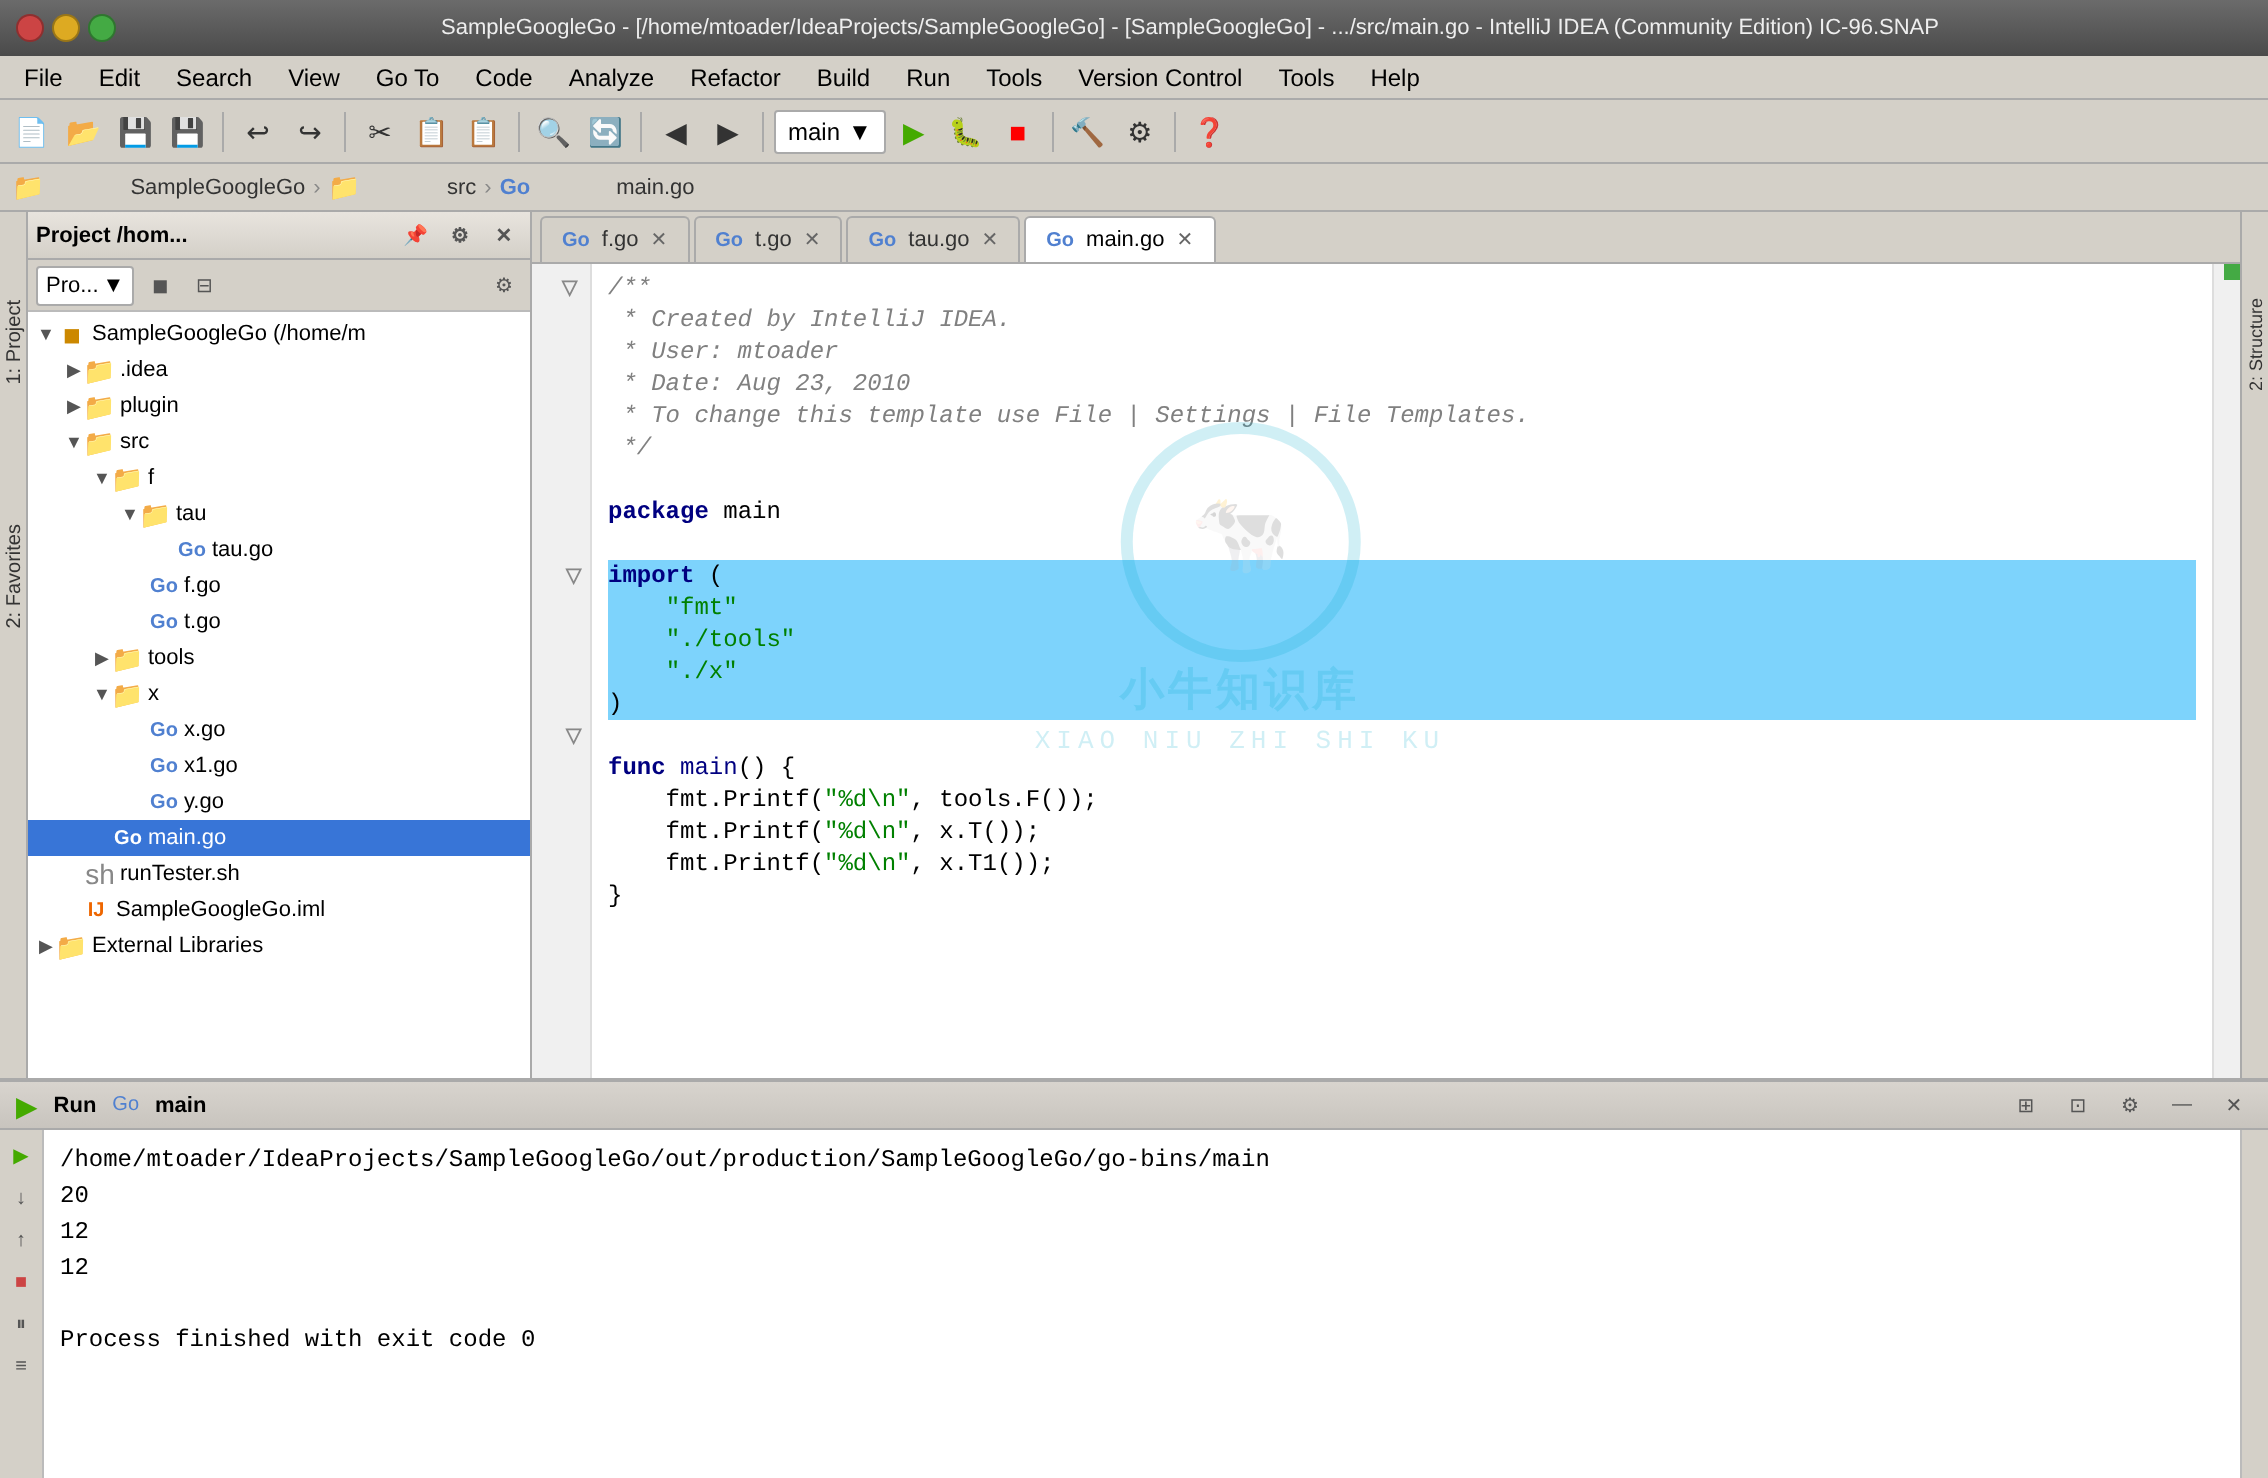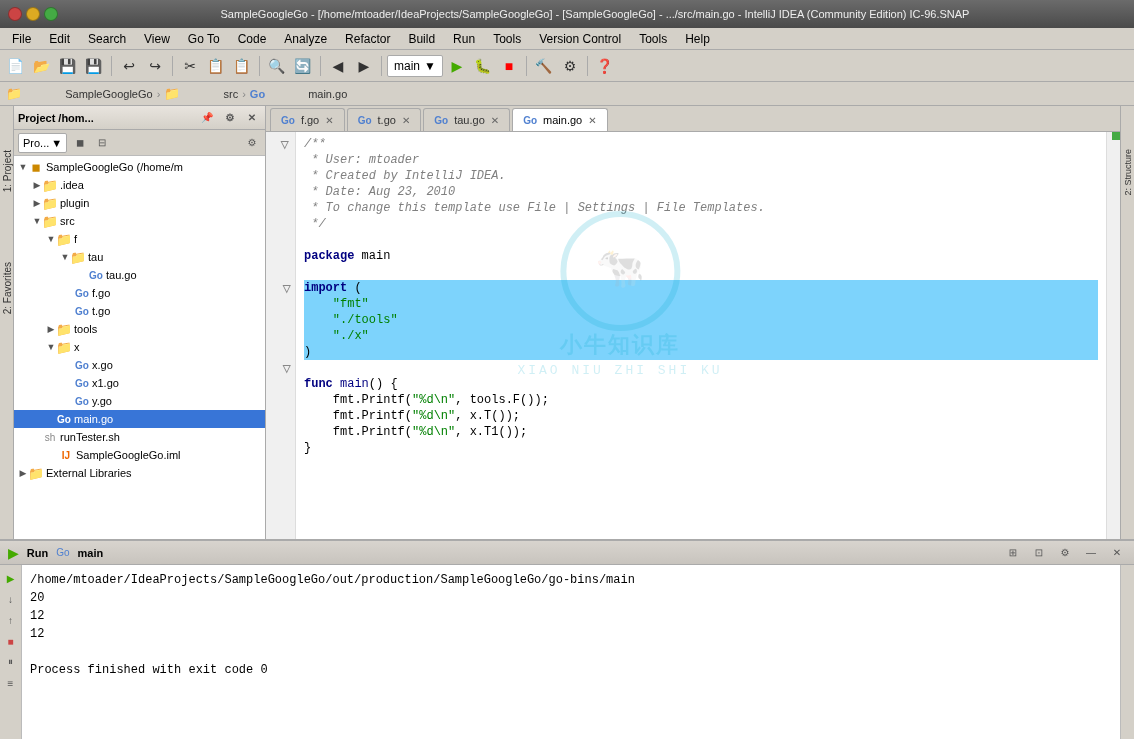--- a/index.html
+++ b/index.html
@@ -481,25 +481,25 @@
         </div>
 
         <div class="tree-item selected" style="padding-left:32px;">
           <span class="tree-toggle"> </span>
           <span class="tree-icon go-file-icon" style="color:white;">Go</span>
           <span>main.go</span>
         </div>
 
         <div class="tree-item" style="padding-left:18px;">
           <span class="tree-toggle"> </span>
-          <span class="tree-icon" style="color:#888; font-size:10px;">sh</span>
+          <span class="tree-icon" style="color:#888; font-size:14px;">sh</span>
           <span>runTester.sh</span>
         </div>
 
-        <div class="tree-item" style="padding-left:34px;">
+        <div class="tree-item" style="padding-left:16px;">
           <span class="tree-toggle"> </span>
           <span class="tree-icon" style="color:#ee6600; font-size:10px; font-weight:bold;">IJ</span>
           <span>SampleGoogleGo.iml</span>
         </div>
 
         <div class="tree-item" style="padding-left:4px;">
           <span class="tree-toggle">▶</span>
           <span class="tree-icon folder-icon">📁</span>
           <span>External Libraries</span>
         </div>
@@ -554,22 +554,22 @@
             <div class="gutter-line"></div>
             <div class="gutter-line" style="color:#888; cursor:pointer; font-size:14px;">▽</div>
             <div class="gutter-line"></div>
             <div class="gutter-line"></div>
             <div class="gutter-line"></div>
             <div class="gutter-line"></div>
           </div>
 
           <div class="code-content">
             <div class="code-line"><span class="c-comment">/**</span></div>
+            <div class="code-line"><span class="c-comment"> * Created by IntelliJ IDEA.</span></div>
             <div class="code-line"><span class="c-comment"> * User: mtoader</span></div>
-            <div class="code-line"><span class="c-comment"> * Created by IntelliJ IDEA.</span></div>
             <div class="code-line"><span class="c-comment"> * Date: Aug 23, 2010</span></div>
             <div class="code-line"><span class="c-comment"> * To change this template use File | Settings | File Templates.</span></div>
             <div class="code-line"><span class="c-comment"> */</span></div>
             <div class="code-line"></div>
             <div class="code-line"><span class="c-keyword">package</span><span class="c-normal"> main</span></div>
             <div class="code-line"></div>
             <div class="code-line highlight-import"><span class="c-keyword">import</span><span class="c-normal"> (</span></div>
             <div class="code-line highlight-import"><span class="c-normal">    </span><span class="c-string">"fmt"</span></div>
             <div class="code-line highlight-import"><span class="c-normal">    </span><span class="c-string">"./tools"</span></div>
             <div class="code-line highlight-import"><span class="c-normal">    </span><span class="c-string">"./x"</span></div>

